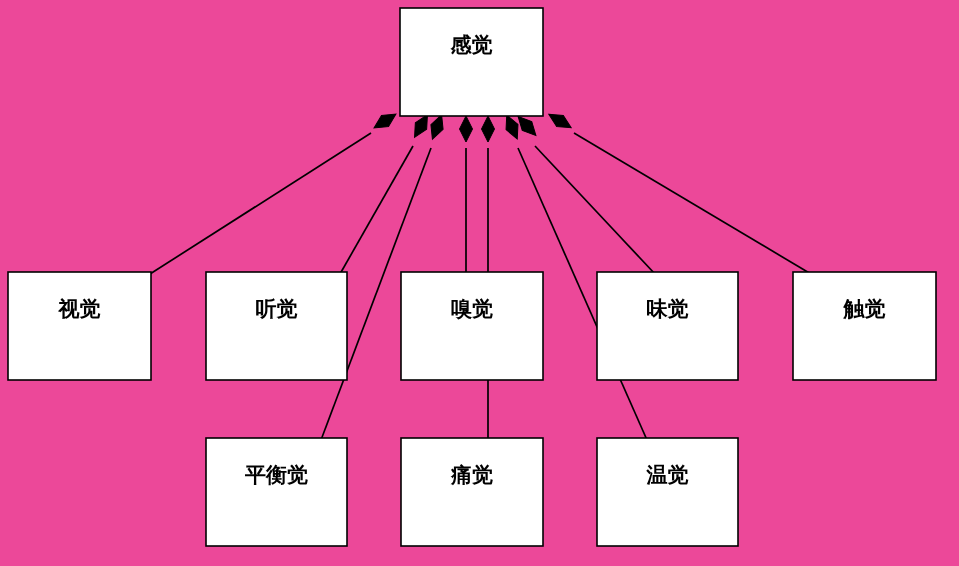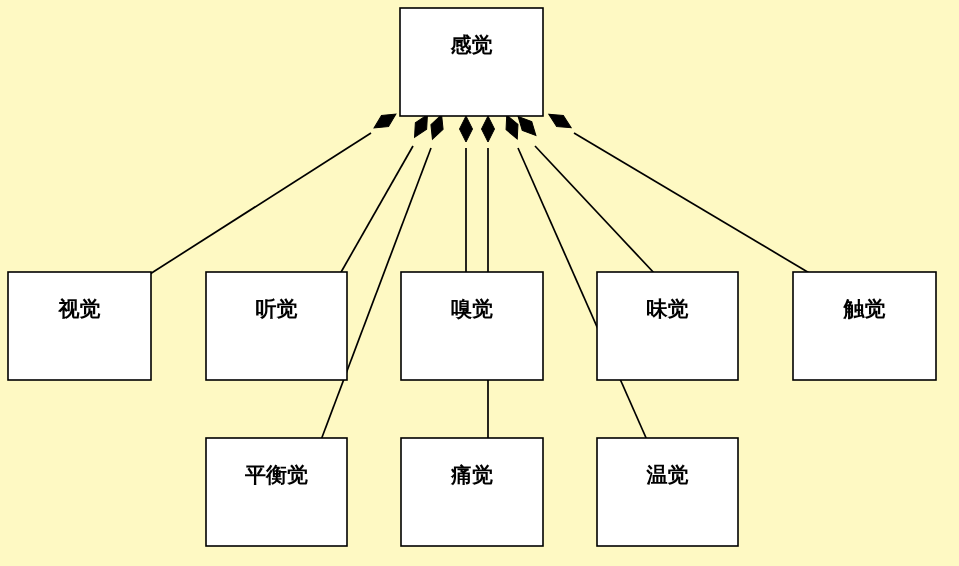--- a/index.html
+++ b/index.html
@@ -11,21 +11,21 @@
   body {
     width: 959px;
     height: 566px;
     overflow: hidden;
     font-family: "DejaVu Sans", "Liberation Sans", sans-serif;
   }
   #diagram-canvas {
     position: relative;
     width: 959px;
     height: 566px;
-    background: #fef9c3;
+    background: #ec4899;
   }
   #diagram-svg {
     position: absolute;
     left: 0;
     top: 0;
     width: 959px;
     height: 566px;
     display: block;
   }
   .node-rect {

